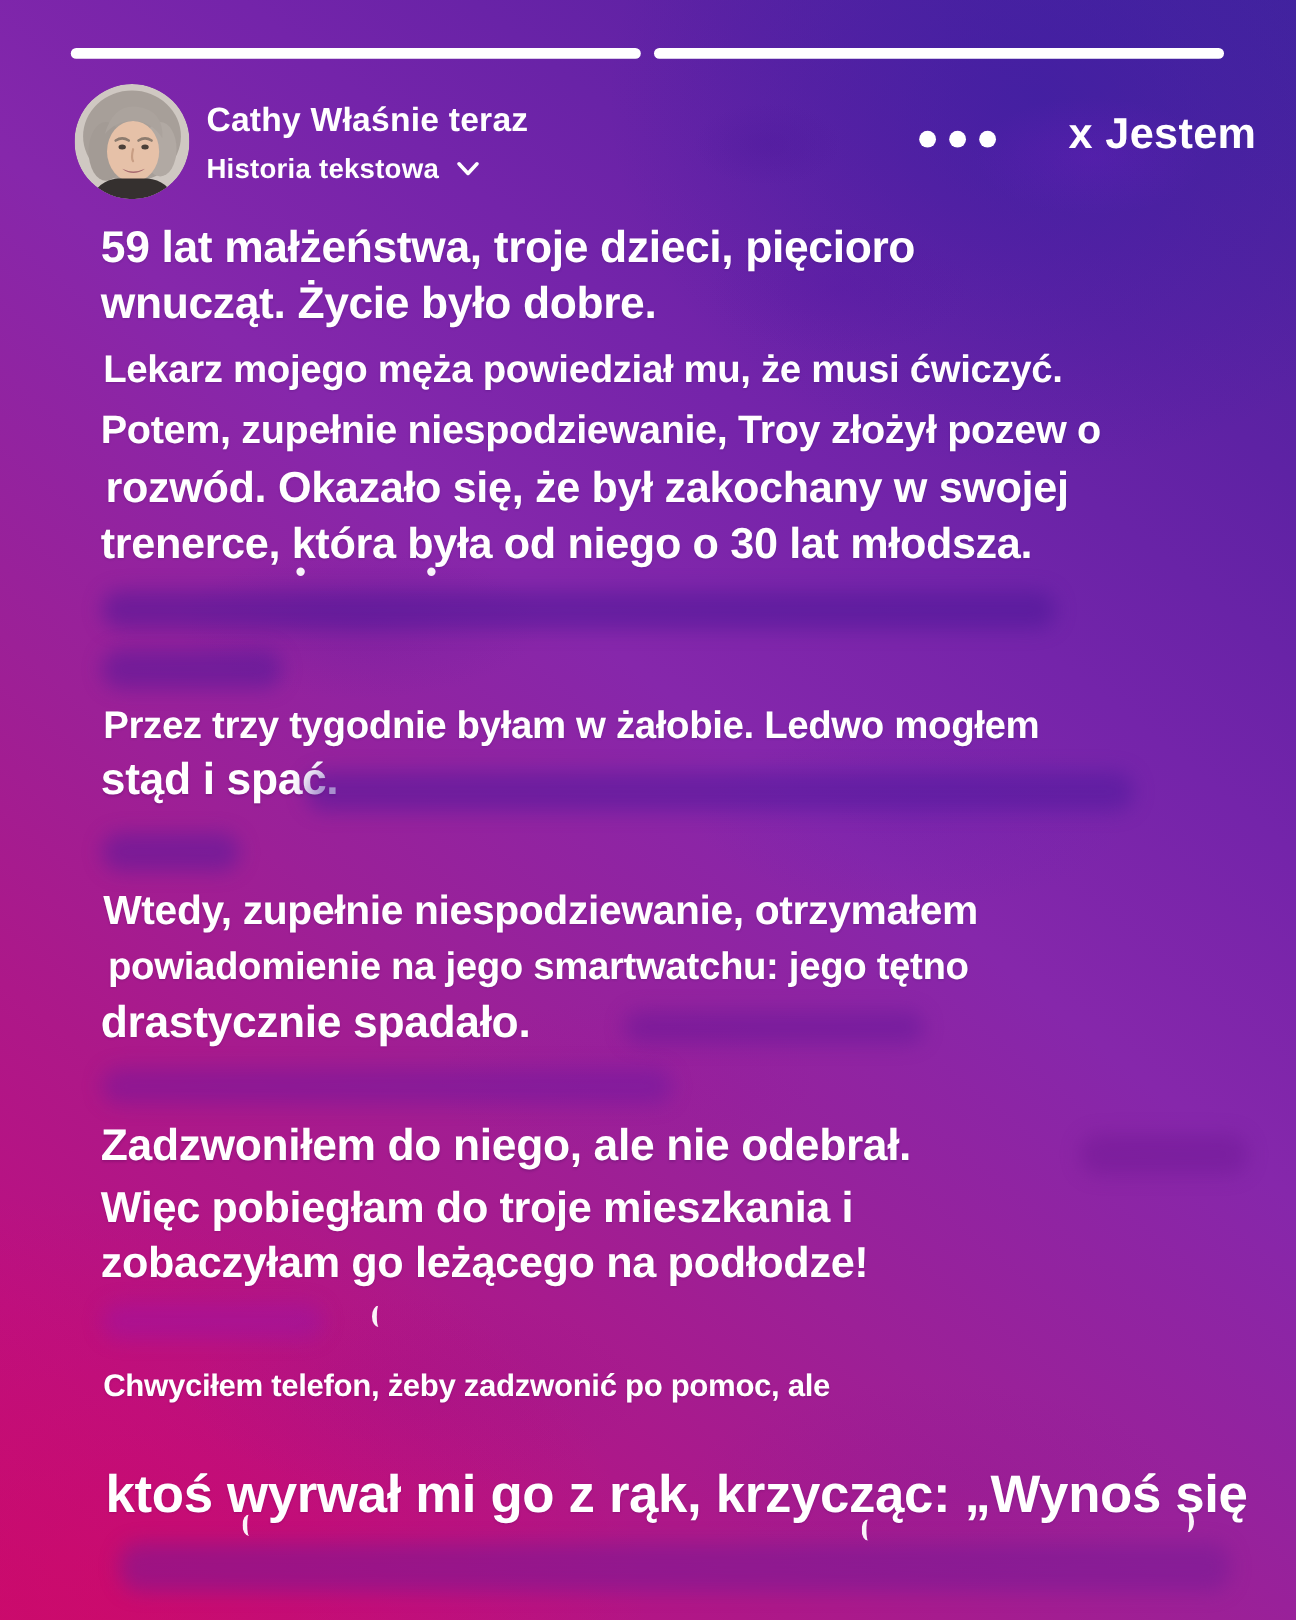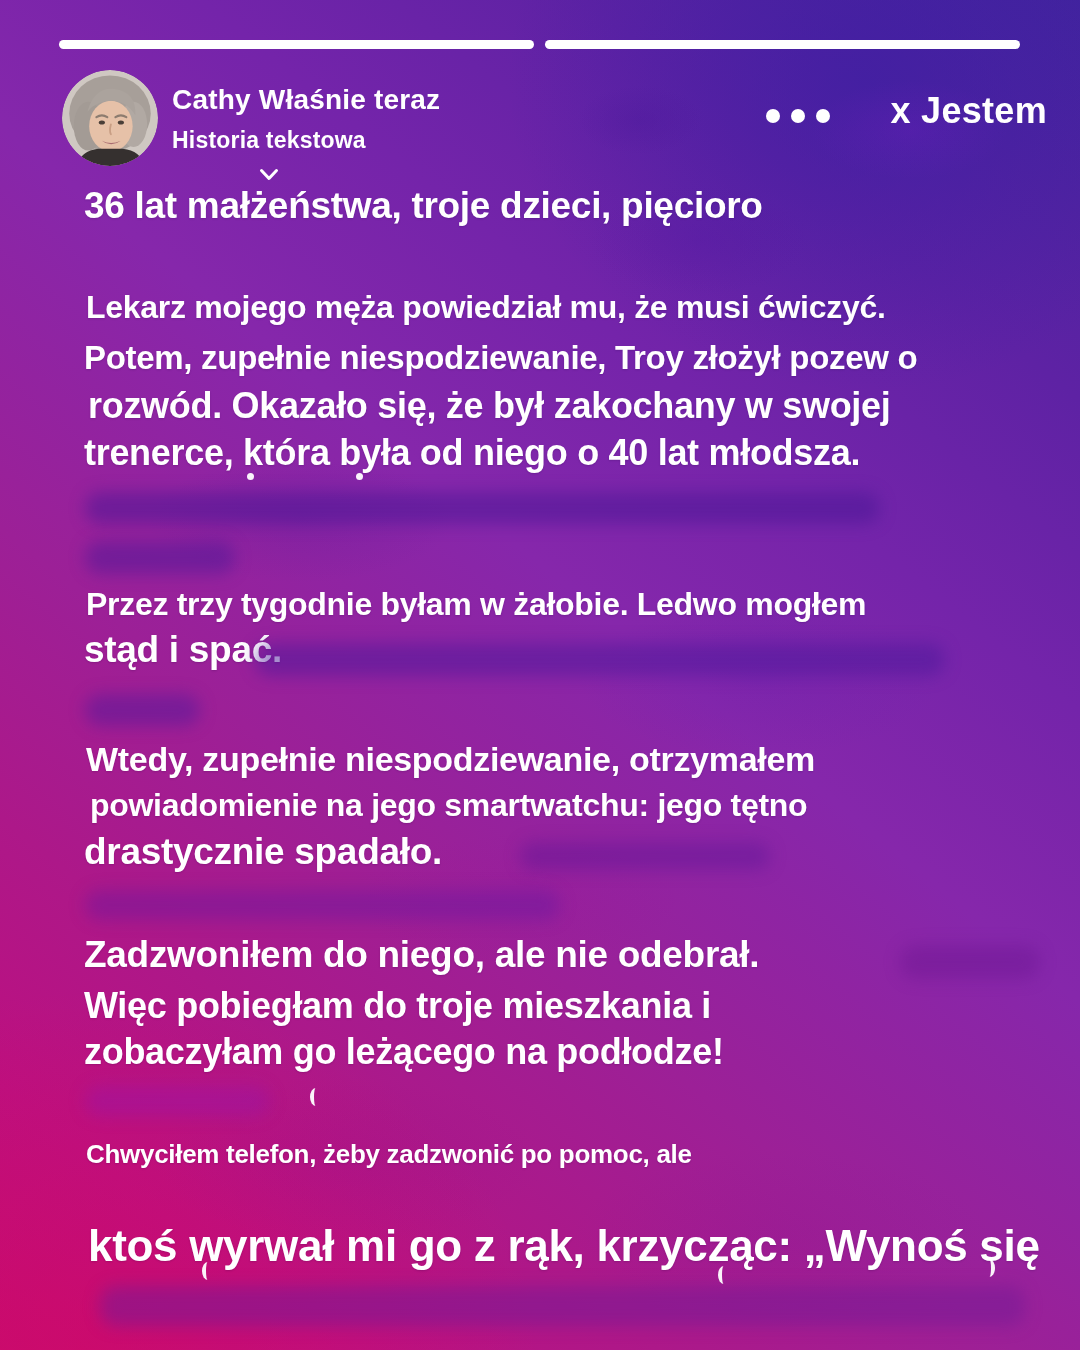--- a/index.html
+++ b/index.html
@@ -27,21 +27,21 @@
       radial-gradient(300px 130px at 780px 1240px, rgba(130,20,150,0.16), transparent 70%);
   }
   
   .bar{position:absolute;top:40px;height:9px;background:#fff;border-radius:5px;}
   .bar1{left:59px;width:475px;}
   .bar2{left:545px;width:475px;}
   
   .avatar{position:absolute;left:62px;top:70px;width:96px;height:96px;border-radius:50%;overflow:hidden;cursor:pointer;}
   .avatar svg{display:block;width:100%;height:100%;}
   .profile-name{position:absolute;left:172px;top:84px;font-size:28px;font-weight:700;color:#fff;letter-spacing:.2px;}
-  .story-type{position:absolute;left:172px;top:127px;display:flex;align-items:center;gap:14px;cursor:pointer;flex-direction:column;}
+  .story-type{position:absolute;left:172px;top:127px;display:flex;align-items:center;gap:14px;cursor:pointer;}
   .story-type-label{font-size:23px;font-weight:700;color:#fff;letter-spacing:.2px;}
   .chev{display:block;}
   .menu-btn{position:absolute;left:766px;top:102px;width:64px;height:28px;display:flex;align-items:center;justify-content:space-between;cursor:pointer;}
   .menu-btn i{display:block;width:14px;height:14px;border-radius:50%;background:#fff;}
   .close-btn{position:absolute;right:33px;top:90px;font-size:36px;font-weight:700;color:#fff;letter-spacing:.3px;cursor:pointer;}
   
   .line{position:absolute;color:#fff;font-weight:700;white-space:nowrap;letter-spacing:-0.3px;
         text-shadow:0 1px 2px rgba(30,0,60,0.18);}
   .l0{left:84px;top:185px;font-size:37px;}
   .l1{left:84px;top:232px;font-size:37px;}
@@ -122,25 +122,26 @@
       <path d="M2.5 2.5 L10 10.5 L17.5 2.5" stroke="#ffffff" stroke-width="3" fill="none" stroke-linecap="round" stroke-linejoin="round"></path>
     </svg>
   </div>
   <div class="menu-btn">
     <i></i>
     <i></i>
     <i></i>
   </div>
   <div class="close-btn">x Jestem</div>
 
-  <div class="line l0">36 lat małżeństwa, troje dzieci, pięcioro</div>
+  <div class="line l0">59 lat małżeństwa, troje dzieci, pięcioro</div>
+  <div class="line l1">wnucząt. Życie było dobre.</div>
   <div class="line l3">Potem, zupełnie niespodziewanie, Troy złożył pozew o</div>
   <div class="line l2">Lekarz mojego męża powiedział mu, że musi ćwiczyć.</div>
   <div class="line l4">rozwód. Okazało się, że był zakochany w swojej</div>
-  <div class="line l5">trenerce, która była od niego o 40 lat młodsza.</div>
+  <div class="line l5">trenerce, która była od niego o 30 lat młodsza.</div>
   <div class="line l6">Przez trzy tygodnie byłam w żałobie. Ledwo mogłem</div>
   <div class="line l7">stąd i spać.</div>
   <div class="line l8">Wtedy, zupełnie niespodziewanie, otrzymałem</div>
   <div class="line l9">powiadomienie na jego smartwatchu: jego tętno</div>
   <div class="line l10">drastycznie spadało.</div>
   <div class="line l11">Zadzwoniłem do niego, ale nie odebrał.</div>
   <div class="line l12">Więc pobiegłam do troje mieszkania i</div>
   <div class="line l13">zobaczyłam go leżącego na podłodze!</div>
   <div class="line l14">Chwyciłem telefon, żeby zadzwonić po pomoc, ale</div>
   <div class="line l15">ktoś wyrwał mi go z rąk, krzycząc: „Wynoś się</div>

